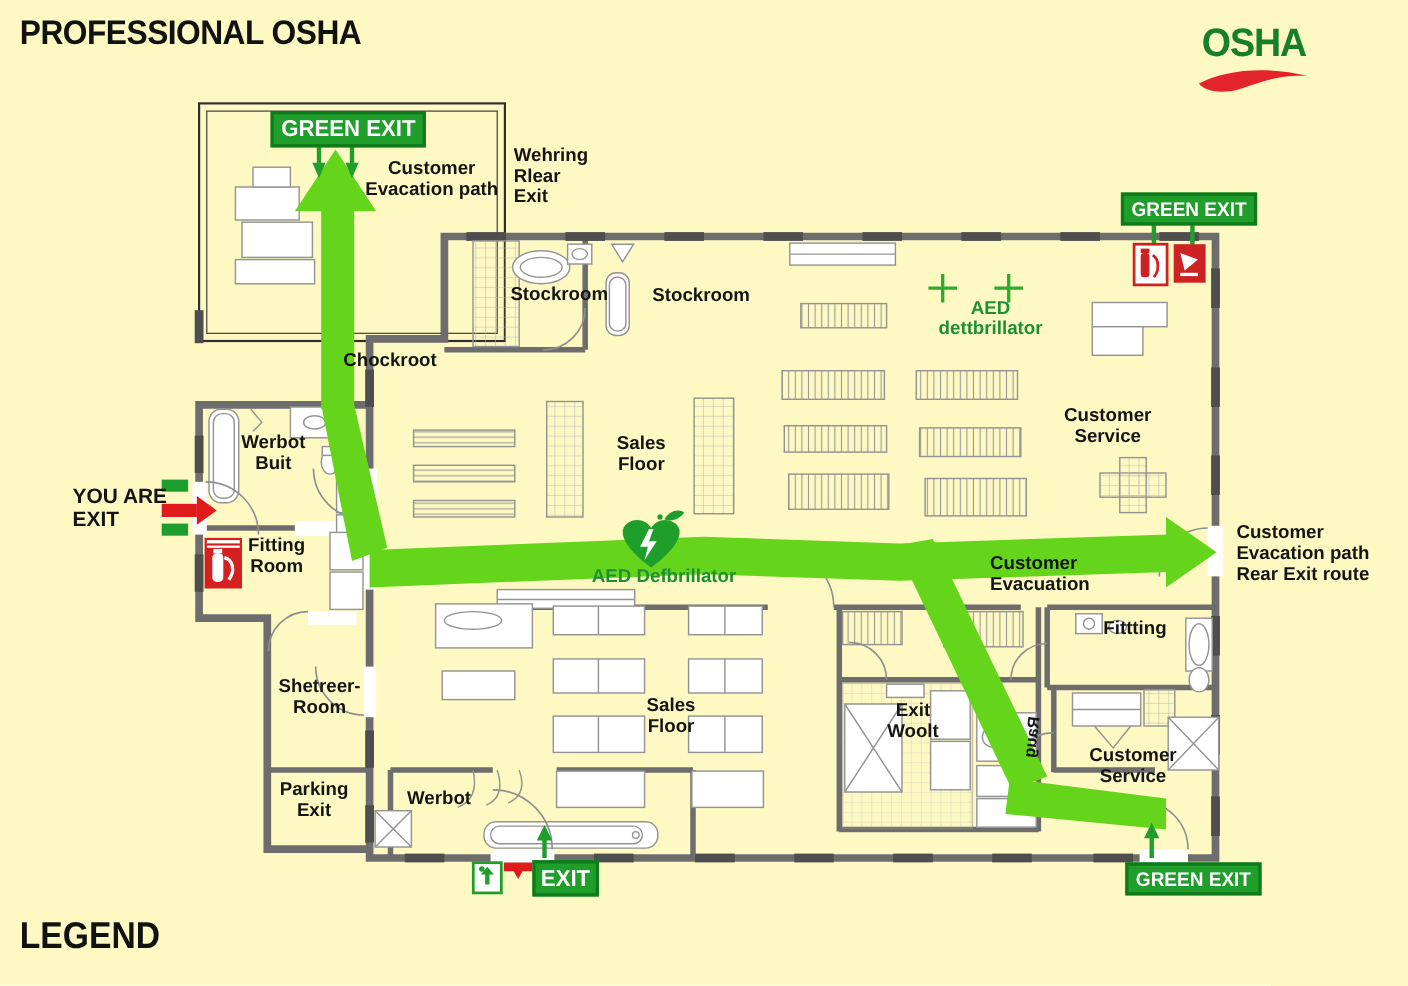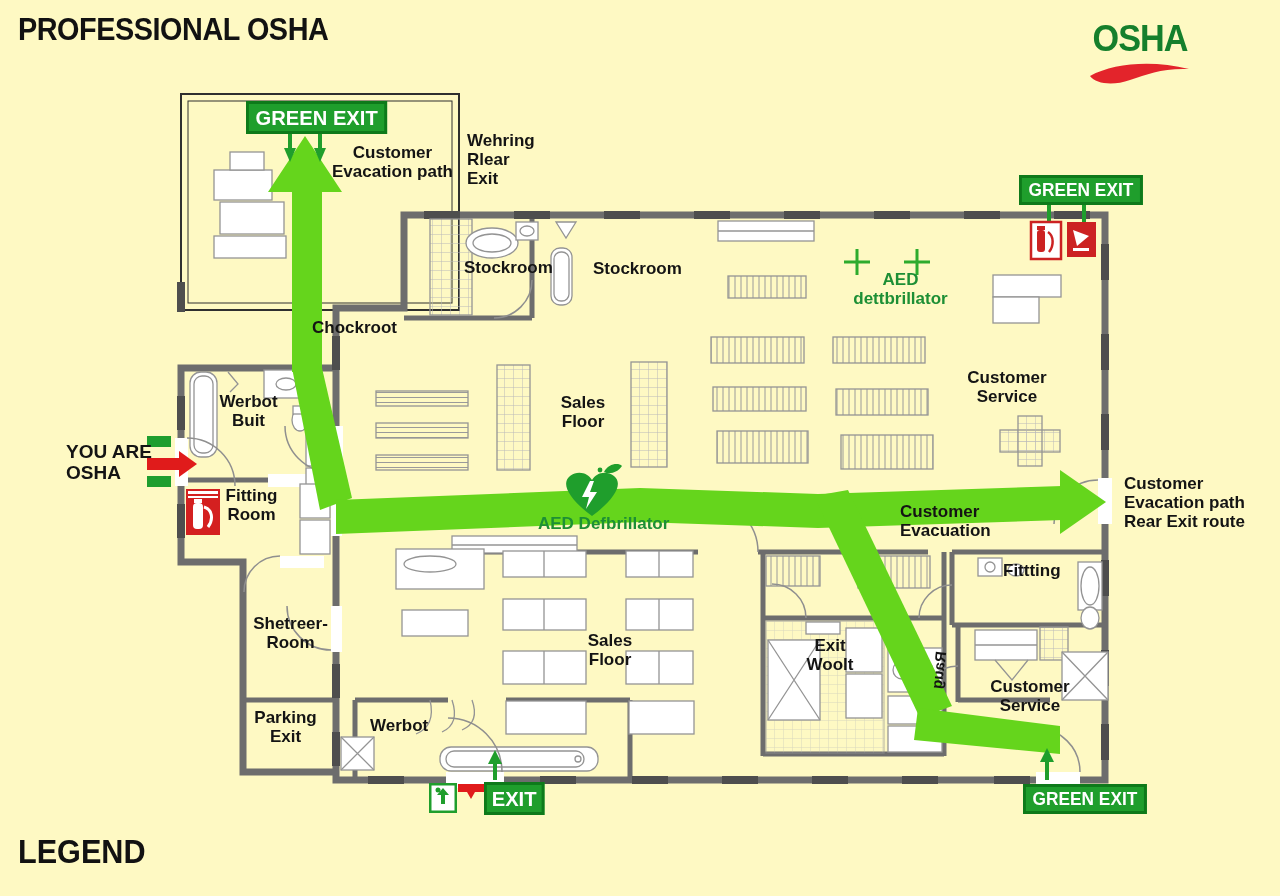--- a/index.html
+++ b/index.html
@@ -302,21 +302,21 @@
   <div class="lbl" style="left:464px;top:258px;width:95px;">Stockroom</div>
   <div class="lbl" style="left:593px;top:259px;width:95px;">Stockroom</div>
   <div class="lbl" style="left:312px;top:298px;width:95px;margin-top:20px;">Chockroot</div>
   <div class="lbl c green" style="left:843px;top:270px;width:115px;">AED
 dettbrillator</div>
   <div class="lbl c" style="left:952px;top:368px;width:110px;">Customer
 Service</div>
   <div class="lbl c" style="left:211px;top:392px;width:75px;">Werbot
 Buit</div>
   <div class="lbl" style="left:66px;top:441px;width:90px;font-size:19px;">YOU ARE
-OSHA</div>
+EXIT</div>
   <div class="lbl c" style="left:214px;top:486px;width:75px;">Fitting
 Room</div>
   <div class="lbl c" style="left:548px;top:393px;width:70px;">Sales
 Floor</div>
   <div class="lbl green" style="left:538px;top:514px;width:150px;">AED Defbrillator</div>
   <div class="lbl" style="left:900px;top:502px;width:110px;">Customer
 Evacuation</div>
   <div class="lbl" style="left:1124px;top:474px;width:140px;">Customer
 Evacation path
 Rear Exit route</div>

